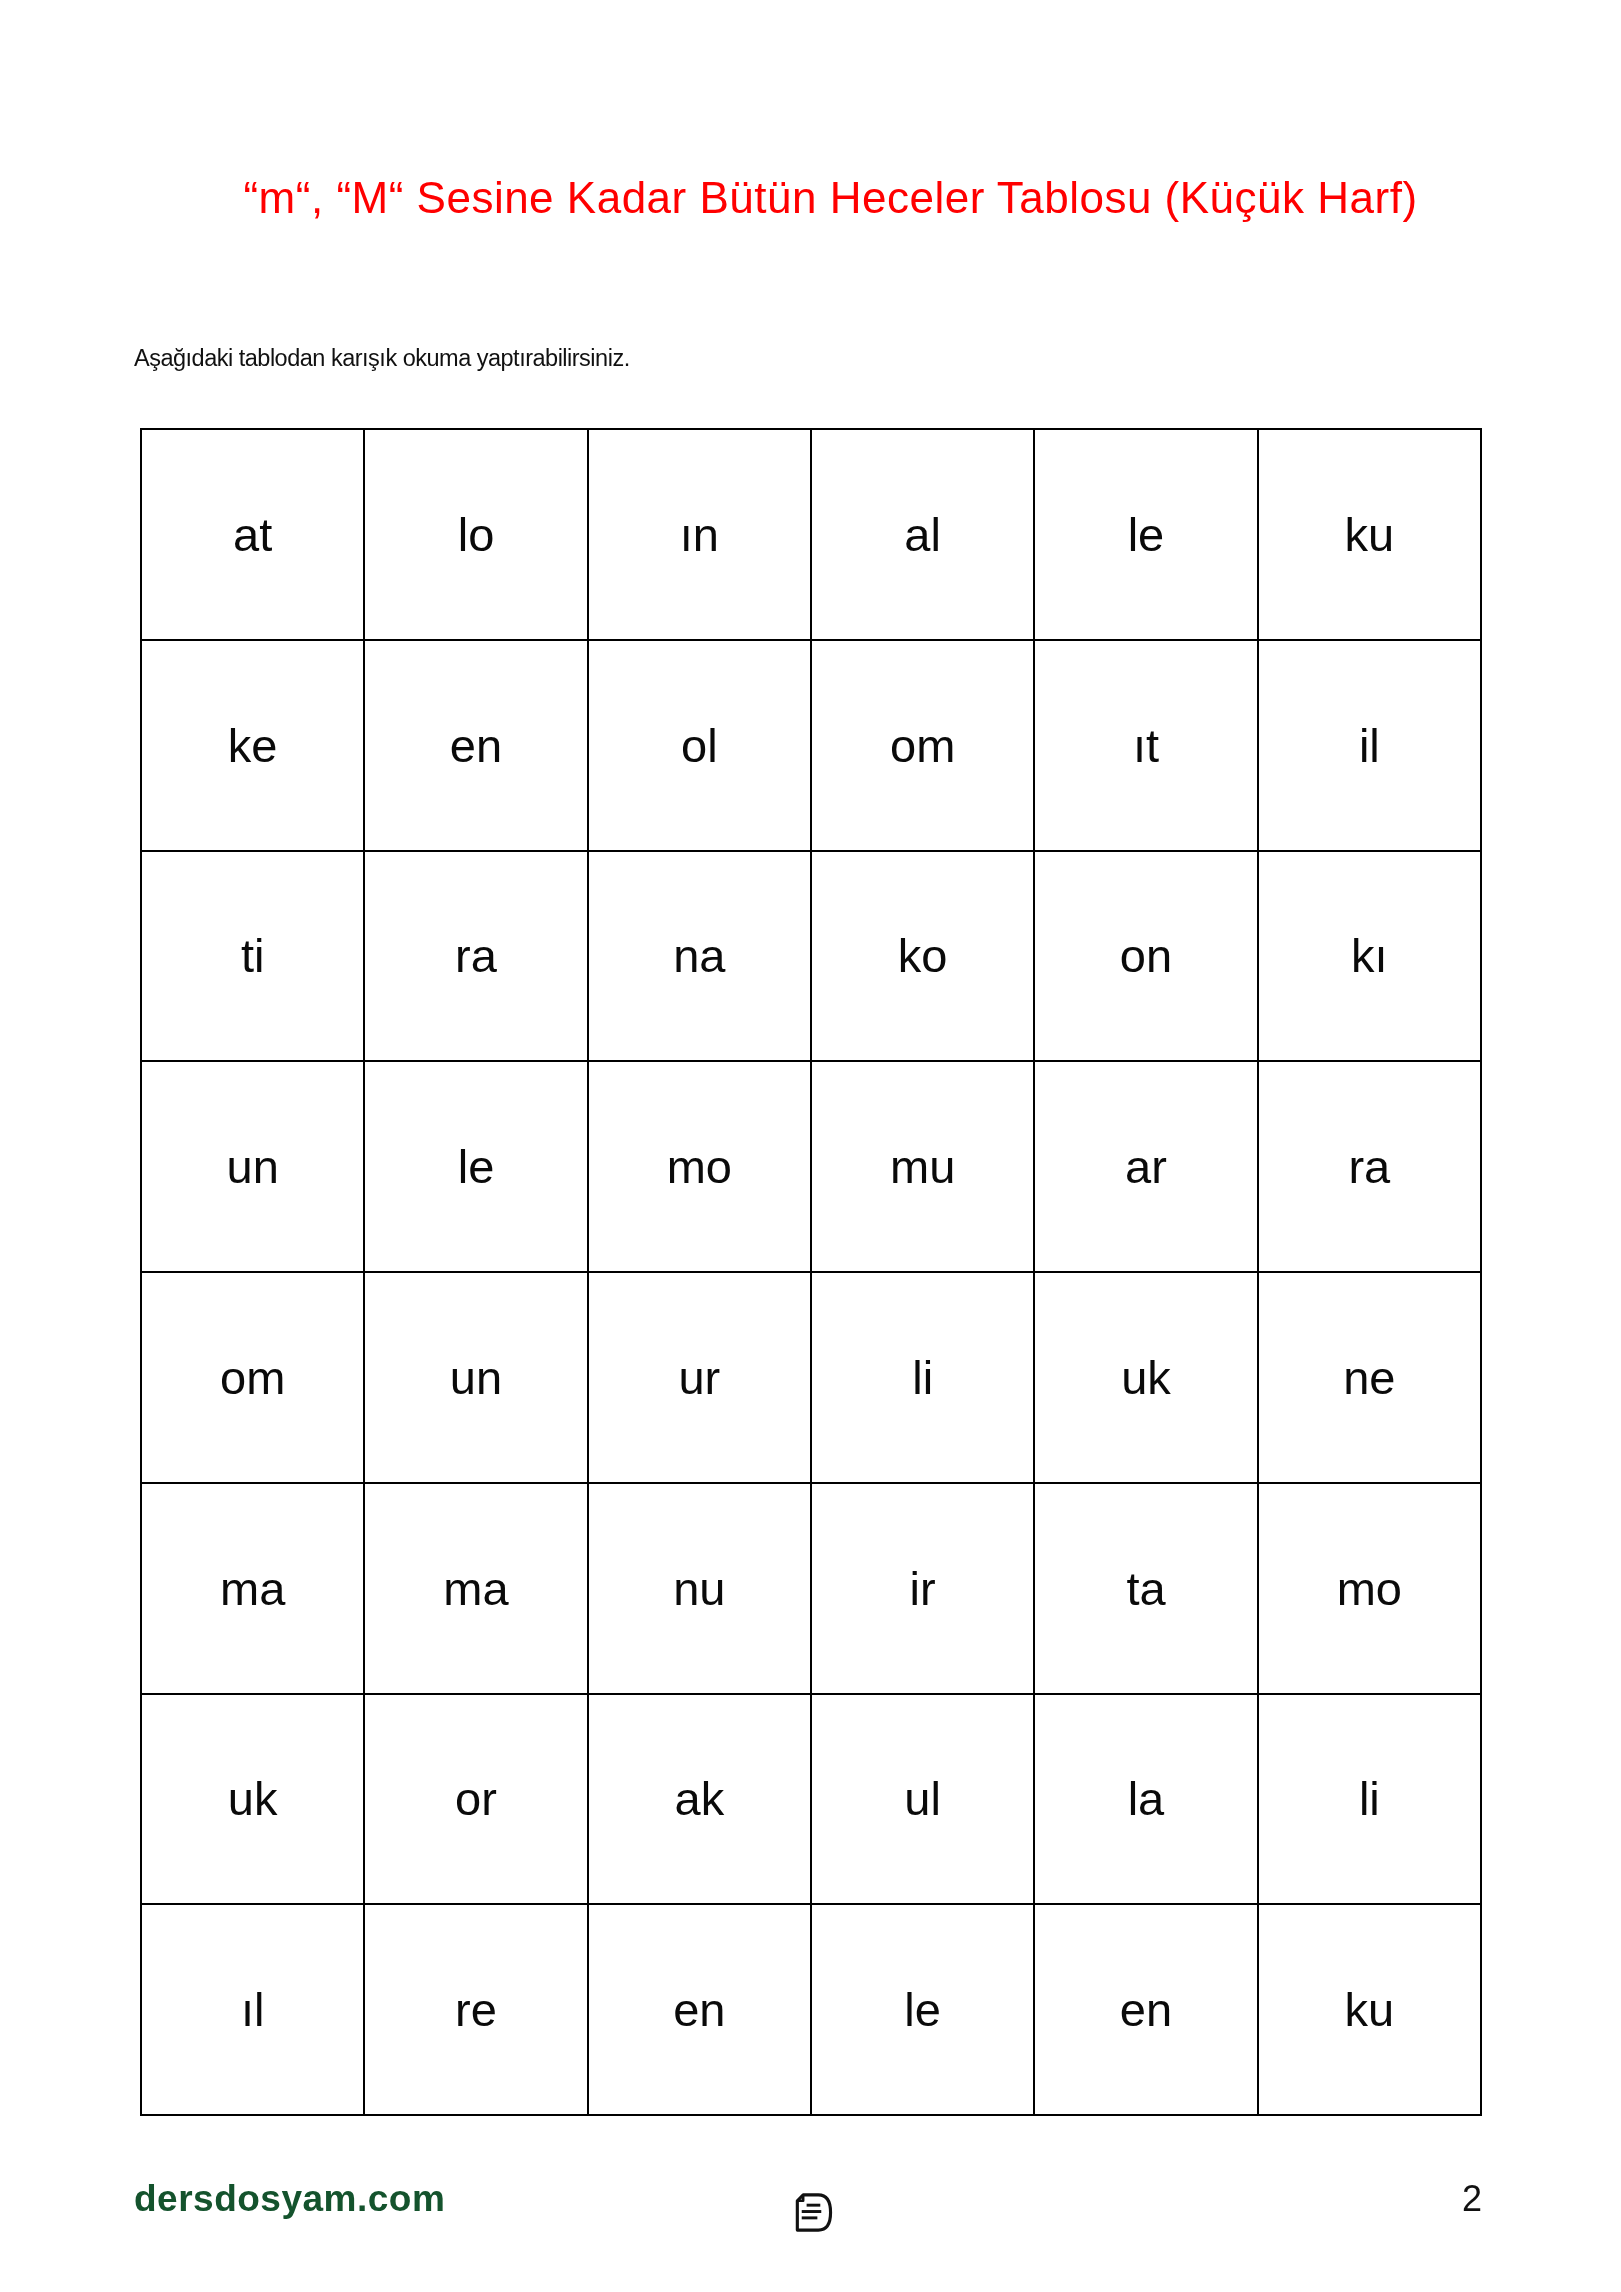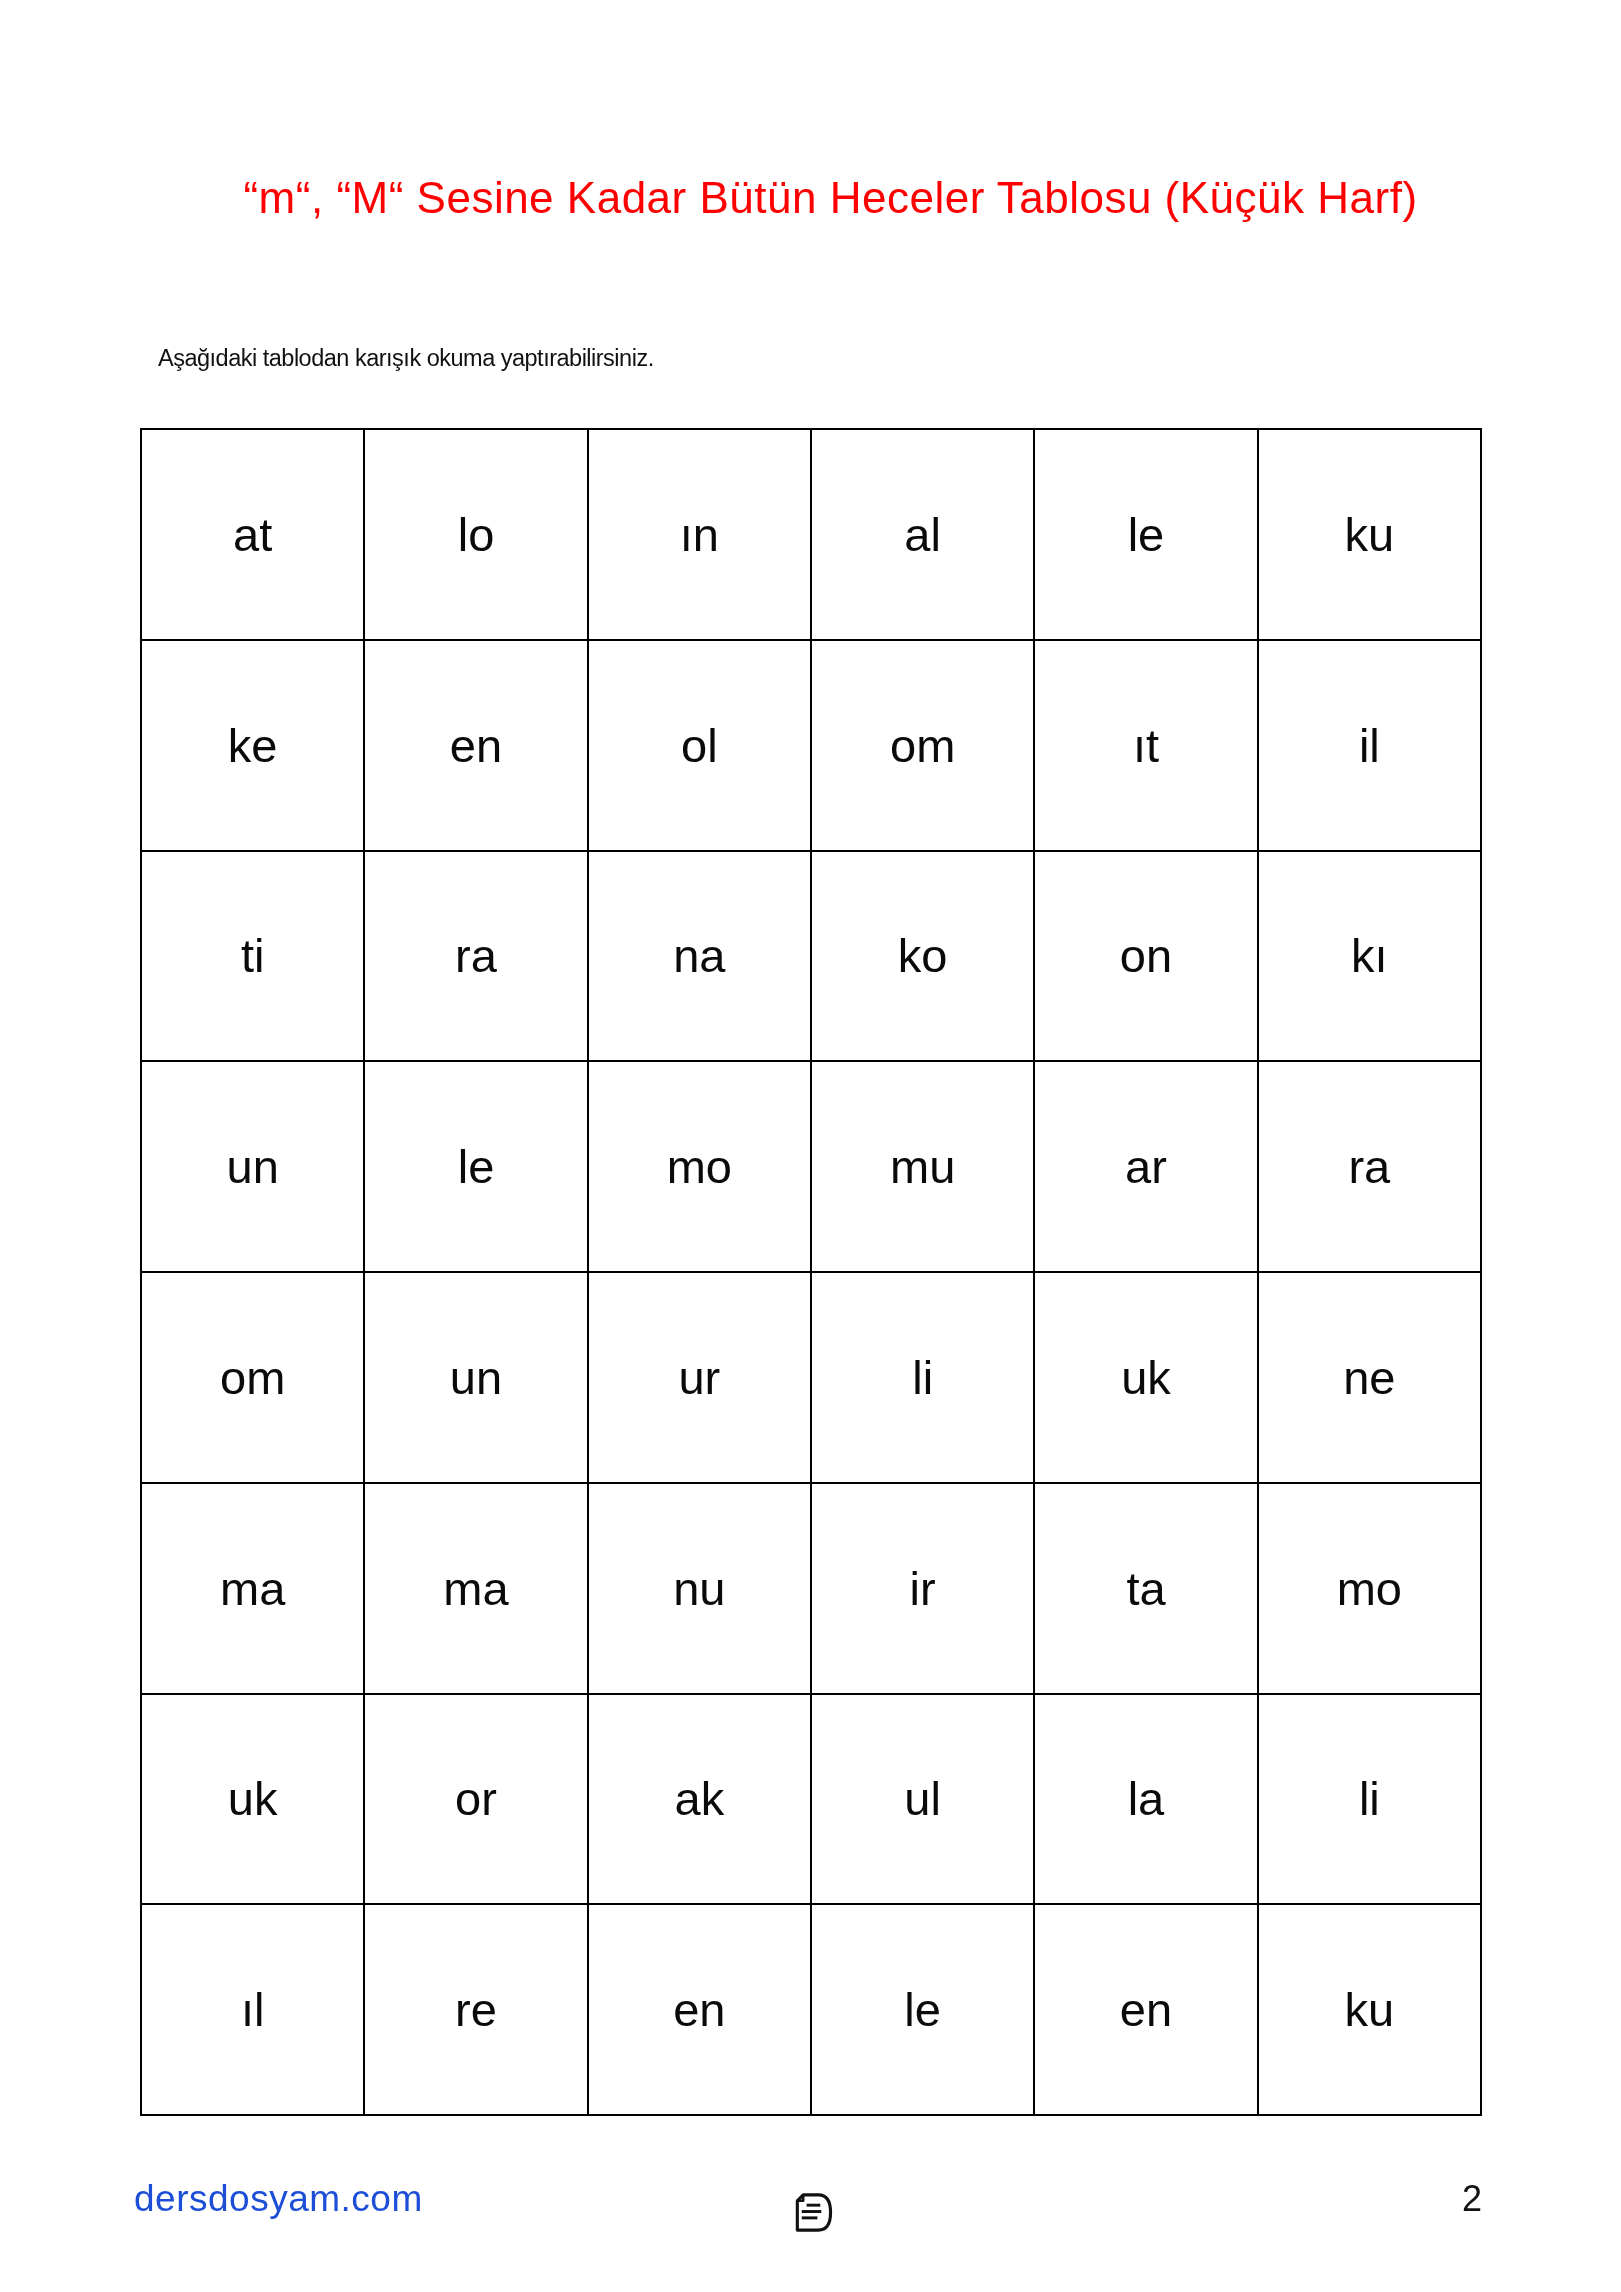--- a/index.html
+++ b/index.html
@@ -29,21 +29,20 @@
     margin-left: 20px;
   }
   .page-subtitle {
     position: absolute;
     top: 345px;
     left: 134px;
     font-size: 23.5px;
     font-weight: 400;
     letter-spacing: -0.5px;
     color: #111111;
-    margin-left: 24px;
   }
   table.syllable-table {
     position: absolute;
     top: 428px;
     left: 140px;
     width: 1342px;
     height: 1688px;
     border-collapse: collapse;
     table-layout: fixed;
     border: 2.9px solid #000000;
@@ -56,22 +55,22 @@
     font-size: 47px;
     font-weight: 400;
     color: #0a0a0a;
     padding: 0;
   }
   .footer-site {
     position: absolute;
     left: 134px;
     top: 2178px;
     font-size: 37px;
-    font-weight: 400;
-    color: #1d4ed8;
+    font-weight: 700;
+    color: #14532d;
     letter-spacing: 0.5px;
   }
   .footer-icon {
     position: absolute;
     left: 790px;
     top: 2191px;
     width: 43px;
     height: 43px;
   }
   .footer-page {

